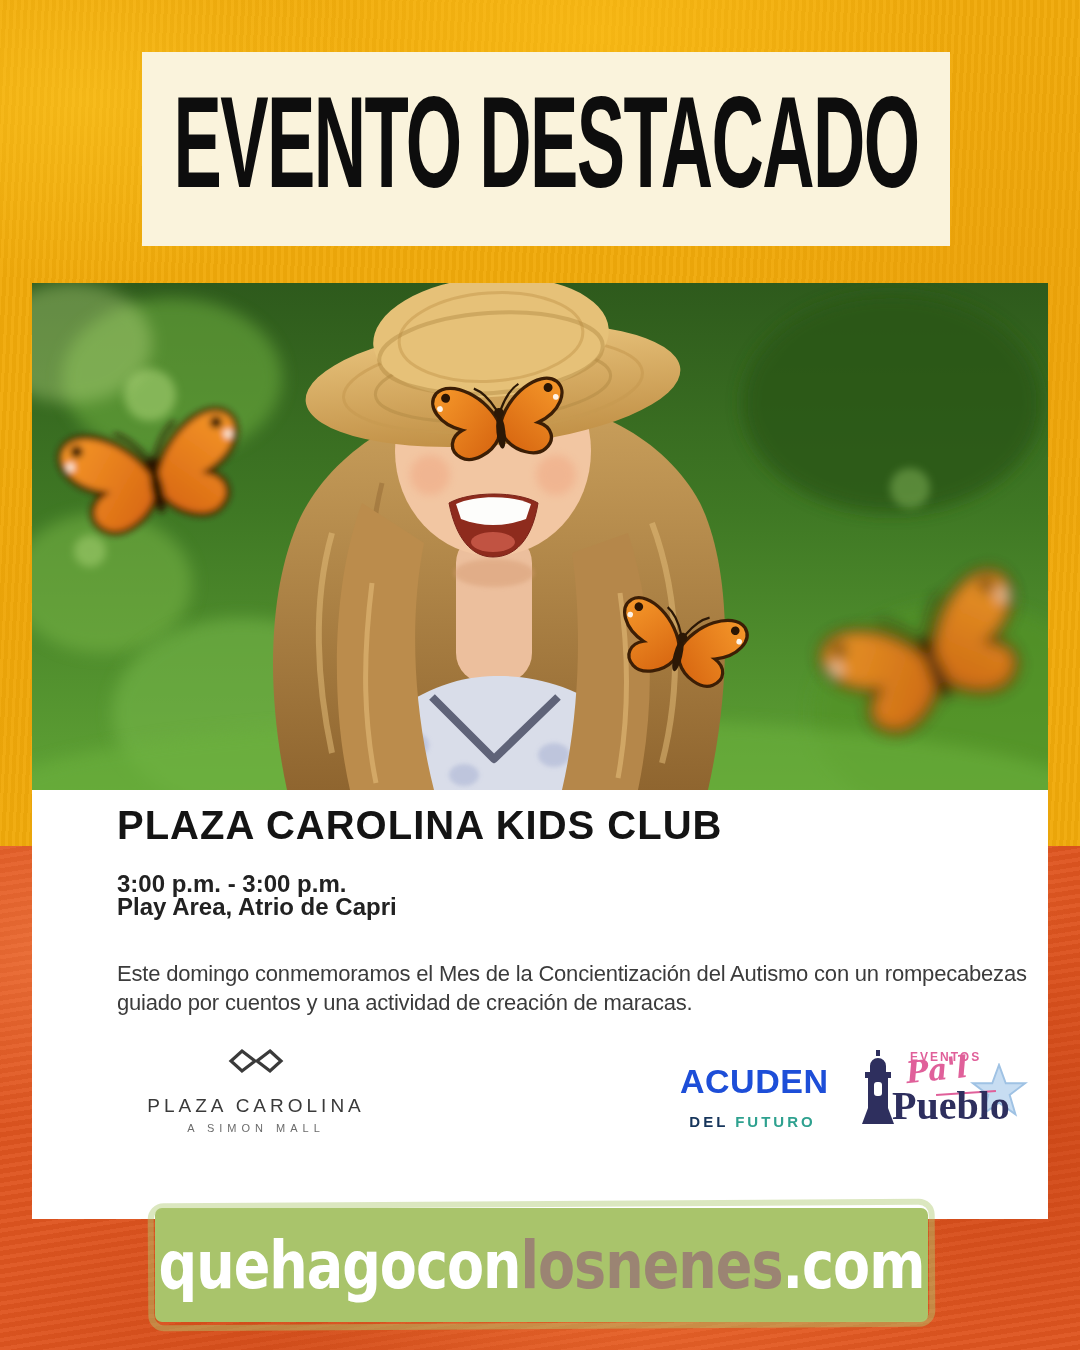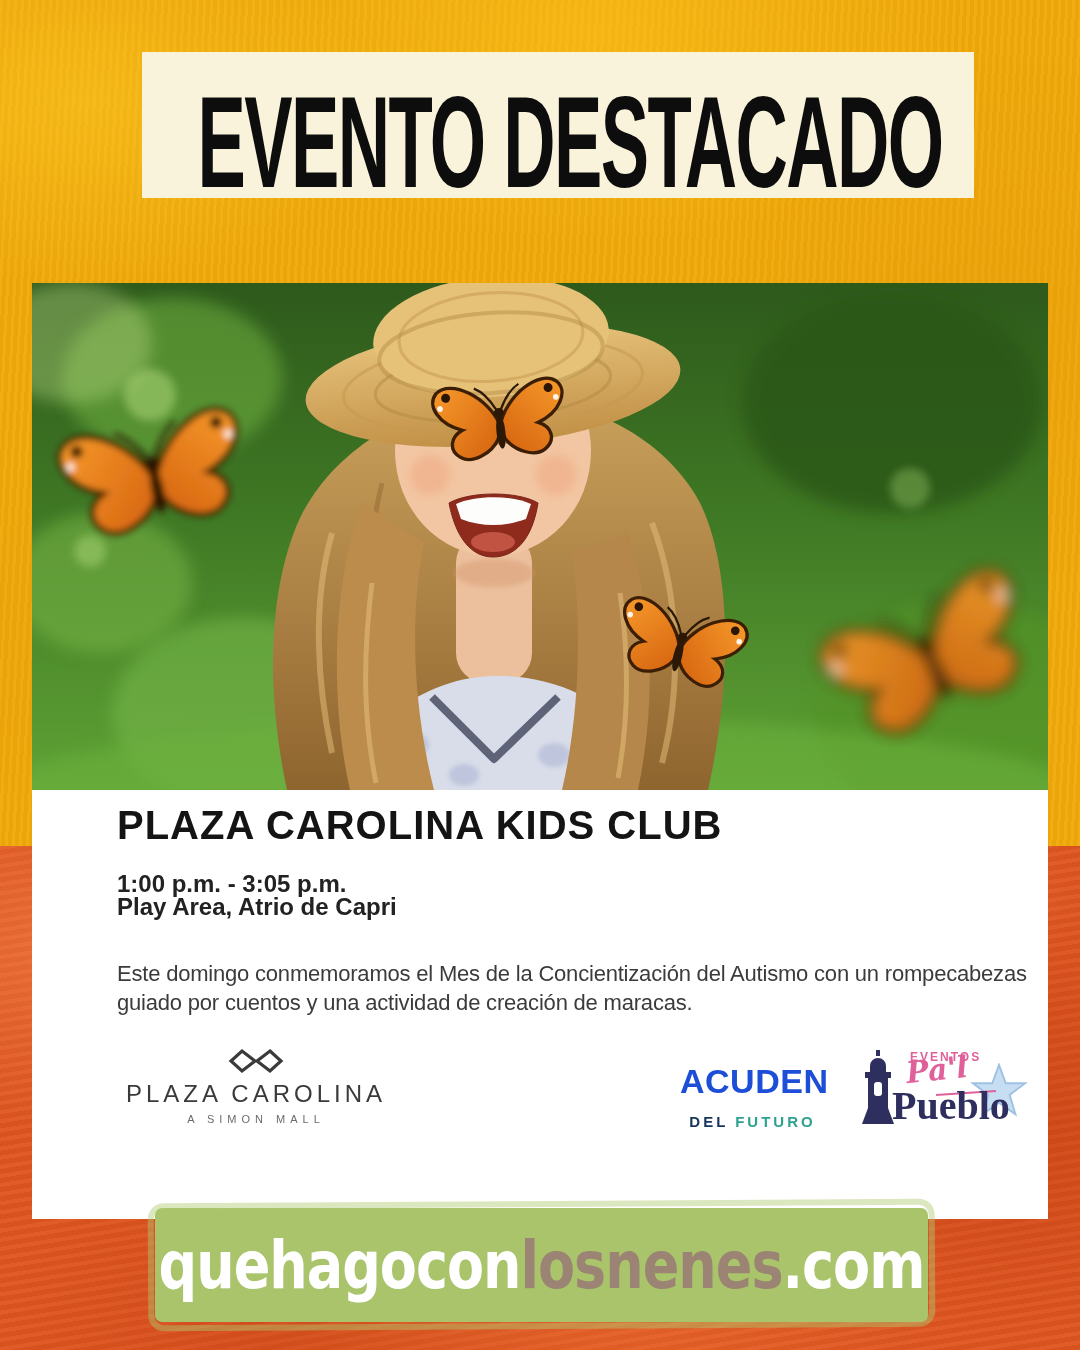--- a/index.html
+++ b/index.html
@@ -25,23 +25,22 @@
     background-image:
       radial-gradient(380px 260px at 6% 20%, rgba(255,150,90,.38), transparent 70%),
       radial-gradient(520px 300px at 55% 85%, rgba(255,140,70,.28), transparent 70%),
       radial-gradient(420px 300px at 95% 55%, rgba(185,55,12,.40), transparent 72%),
       radial-gradient(460px 280px at 30% 95%, rgba(190,62,16,.35), transparent 70%),
       radial-gradient(300px 200px at 80% 10%, rgba(255,160,100,.25), transparent 70%),
       repeating-linear-gradient(171deg, rgba(255,255,255,.04) 0 4px, rgba(0,0,0,.03) 4px 9px);
   }
   
   .badge{
-    position:absolute;left:142px;top:52px;width:808px;height:146px;
+    position:absolute;left:142px;top:52px;width:808px;height:194px;
     background:#FAF3DC;
-    padding-left:24px;
   }
   .badge svg{display:block;}
   .badge text{
     font-family:"Liberation Sans","DejaVu Sans",sans-serif;
     font-weight:700;letter-spacing:-2px;fill:#0d0d0d;
   }
   
   .card{
     position:absolute;left:32px;top:283px;width:1016px;height:936px;
     background:#ffffff;
@@ -56,21 +55,21 @@
     position:absolute;left:85px;top:589px;
     font-size:24px;line-height:23px;font-weight:700;color:#222;
   }
   .desc{
     position:absolute;left:85px;top:677px;width:935px;
     font-size:22px;line-height:28.5px;font-weight:400;color:#3b3b3b;letter-spacing:-.2px;
   }
   
   .logo-plaza{position:absolute;left:58px;top:765px;width:332px;text-align:center;color:#3a3a3a;}
   .logo-plaza .mark{height:26px;}
-  .logo-plaza .name{font-size:24px;font-weight:400;letter-spacing:4px;color:#3a3a3a;margin-top:2px;white-space:nowrap;}
+  .logo-plaza .name{font-size:19px;font-weight:400;letter-spacing:4px;color:#3a3a3a;margin-top:17px;white-space:nowrap;}
   .logo-plaza .tag{font-size:11px;font-weight:400;letter-spacing:5px;color:#6b6b6b;margin-top:5px;}
   .logo-acuden{position:absolute;left:648px;top:779px;width:145px;text-align:center;}
   .logo-acuden .name{font-size:34px;font-weight:700;letter-spacing:.5px;color:#1d4ed8;}
   .logo-acuden .sub{font-size:15px;font-weight:700;letter-spacing:3px;margin-top:12px;}
   .logo-acuden .sub .del{color:#16355B;}
   .logo-acuden .sub .fut{color:#2EA18F;}
   .logo-pueblo{position:absolute;left:826px;top:757px;width:175px;height:95px;}
   .logo-pueblo .garita{position:absolute;left:0;top:6px;}
   .logo-pueblo .star{position:absolute;left:112px;top:23px;}
   .logo-pueblo .eyebrow{position:absolute;left:52px;top:10px;font-size:12px;letter-spacing:2px;color:#E0609A;font-weight:700;}
@@ -217,21 +216,21 @@
 
         <use href="#bfly" transform="translate(123,195) rotate(-12) scale(1.55)" filter="url(#b2)"></use>
         <use href="#bfly" transform="translate(468,140) rotate(-6) scale(1.12)"></use>
         <use href="#bfly" transform="translate(648,364) rotate(14) scale(1.08)"></use>
         <use href="#bfly" transform="translate(900,378) rotate(-24) scale(1.75)" filter="url(#b4)" opacity=".92"></use>
       </svg>
     </div>
 
     <div class="card-title">PLAZA CAROLINA KIDS CLUB</div>
     <div class="details">
-      <div>1:00 p.m. - 3:05 p.m.</div>
+      <div>3:00 p.m. - 3:00 p.m.</div>
       <div>Play Area, Atrio de Capri</div>
     </div>
     <div class="desc">Este domingo conmemoramos el Mes de la Concientización del Autismo con un rompecabezas guiado por cuentos y una actividad de creación de maracas.</div>
 
     <div class="logo-plaza">
       <svg class="mark" viewBox="0 0 56 26" width="56" height="26">
         <path d="M14,3 L27,13 L14,23 L3,13 Z" fill="none" stroke="#3a3a3a" stroke-width="3.2"></path>
         <path d="M42,3 L53,13 L42,23 L29,13 Z" fill="none" stroke="#3a3a3a" stroke-width="3.2"></path>
       </svg>
       <div class="name">PLAZA CAROLINA</div>

